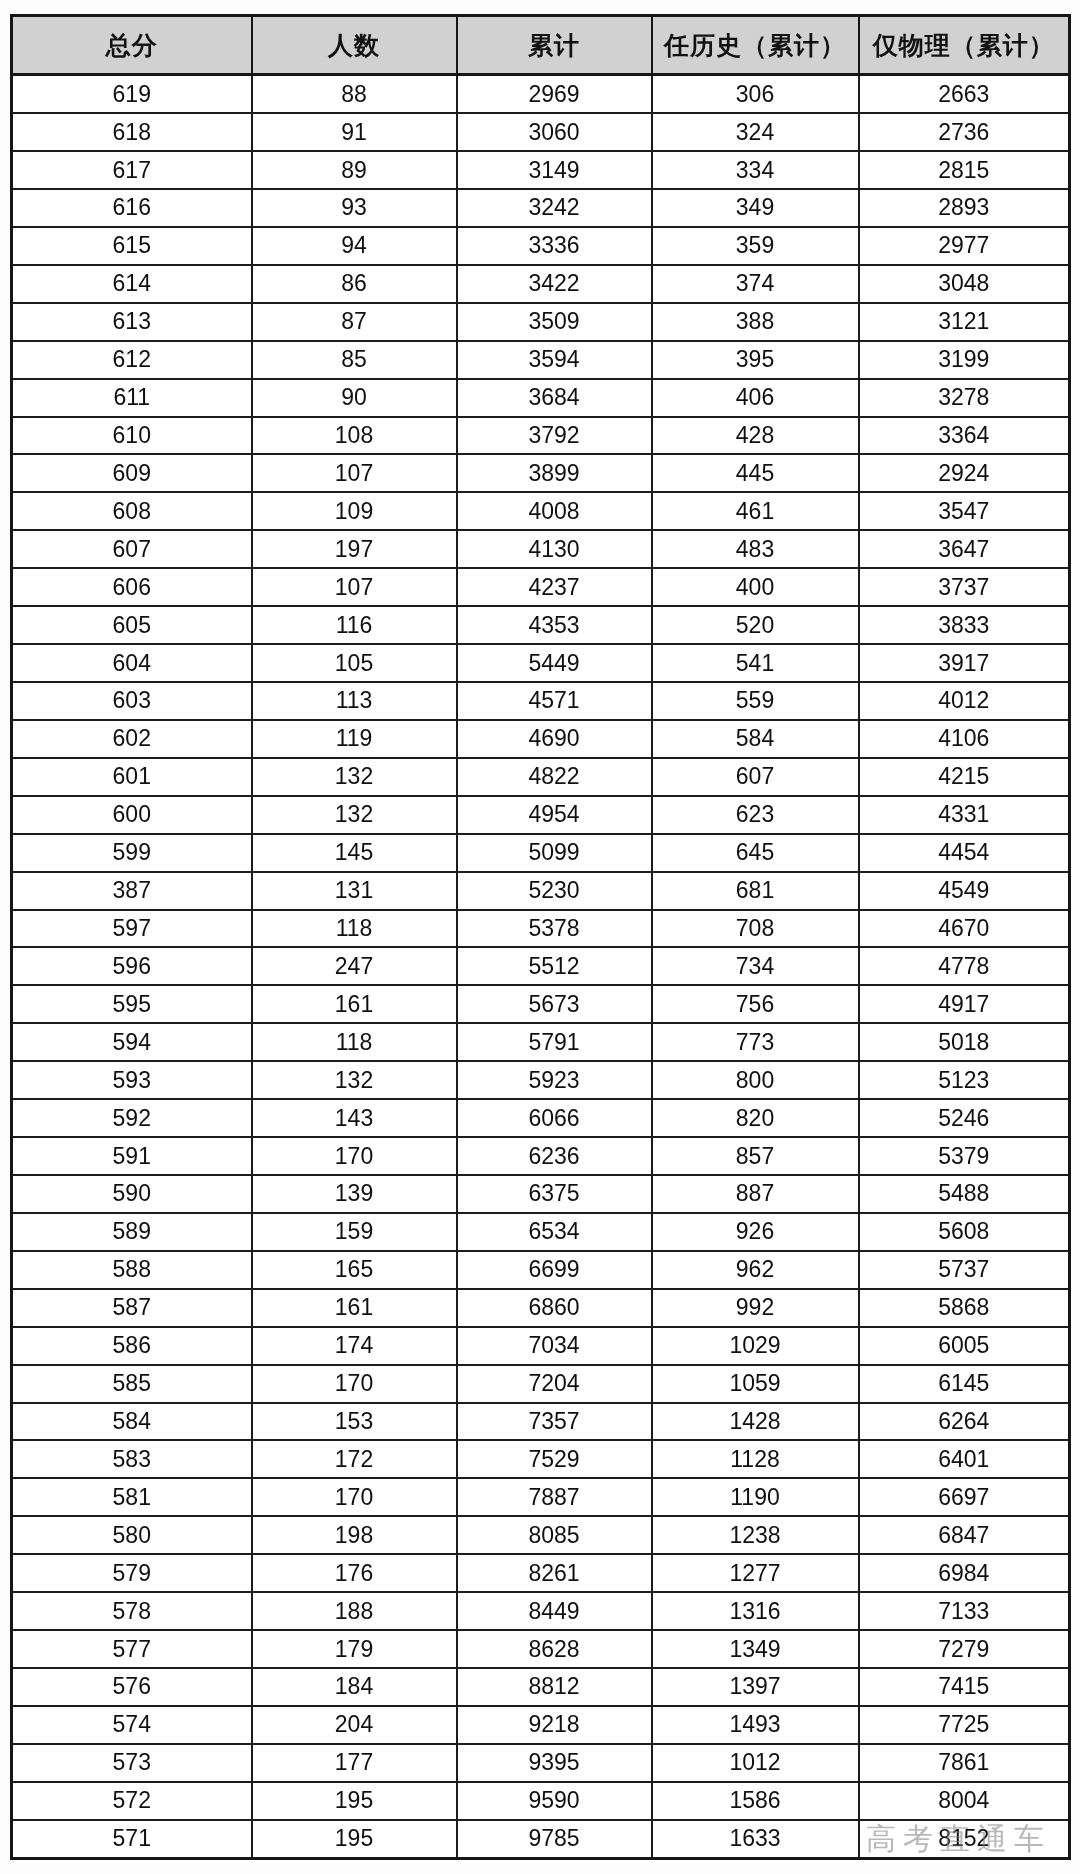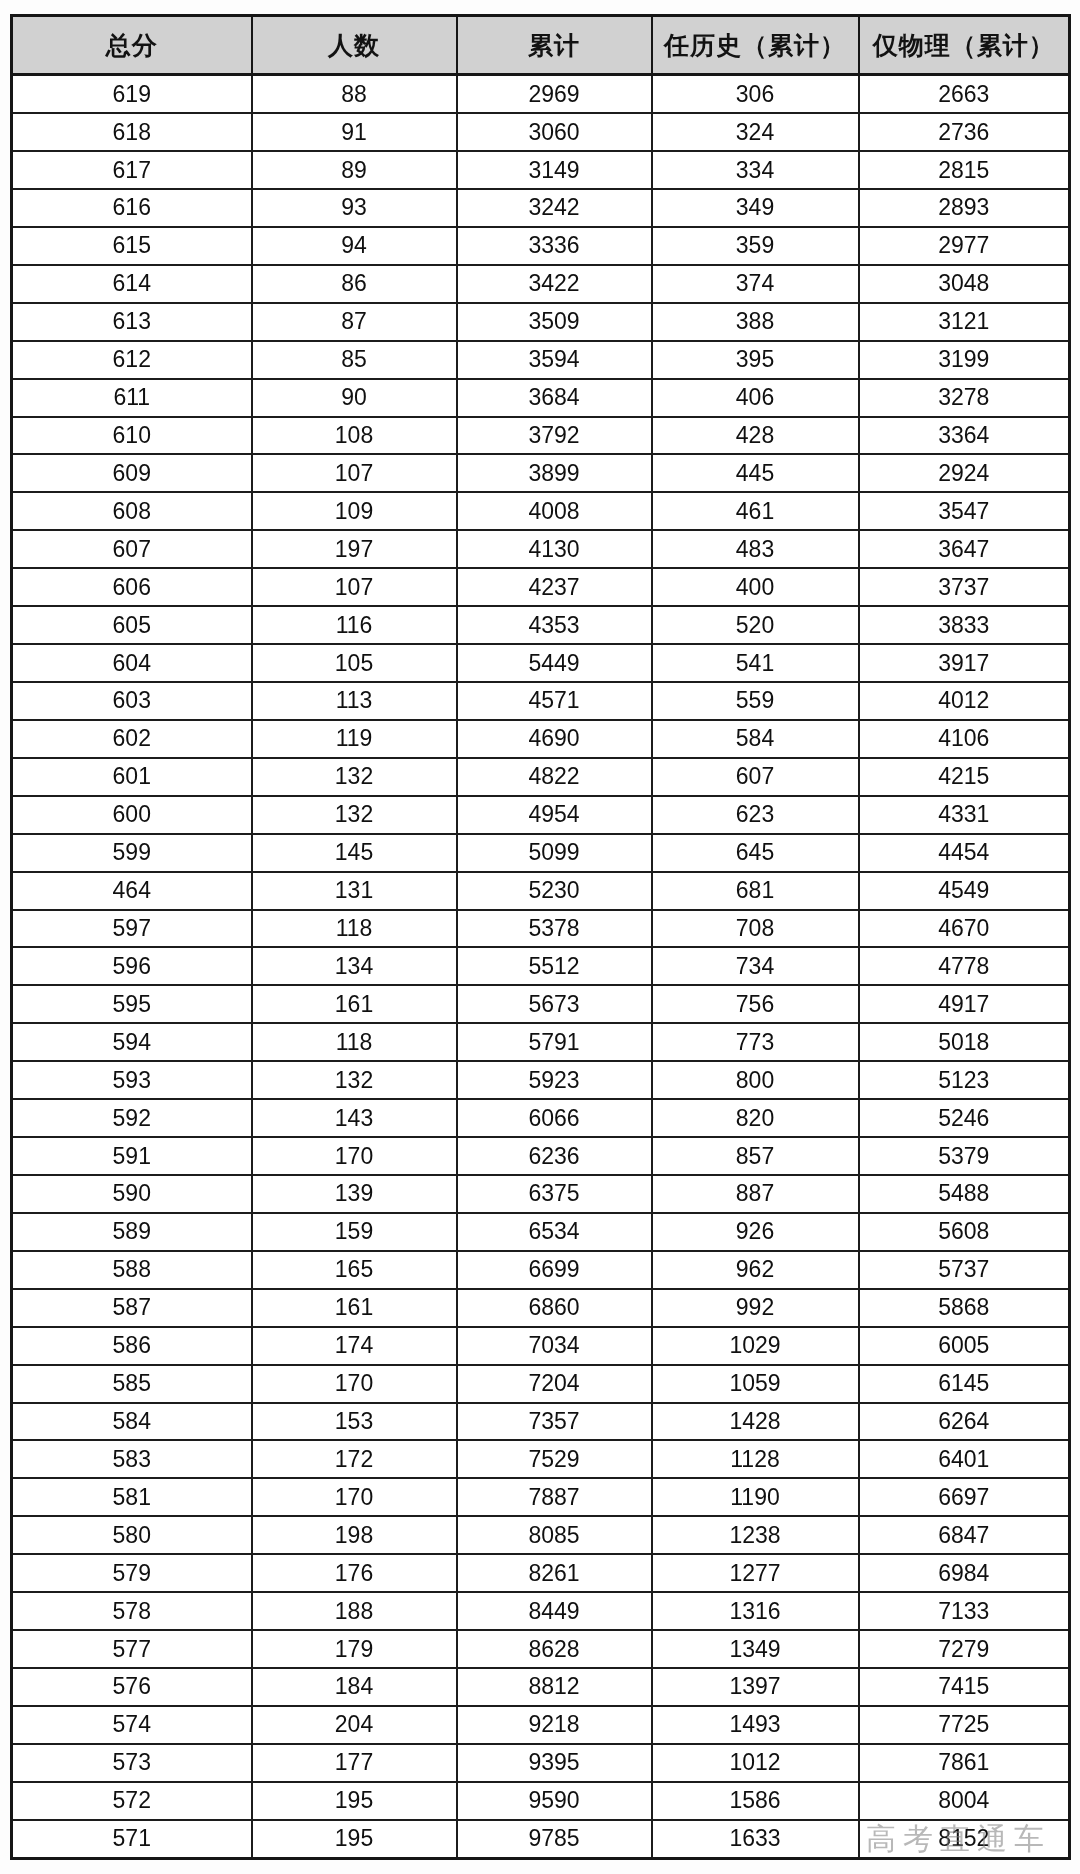--- a/index.html
+++ b/index.html
@@ -230,36 +230,36 @@
           <td>4331</td>
         </tr>
         <tr>
           <td>599</td>
           <td>145</td>
           <td>5099</td>
           <td>645</td>
           <td>4454</td>
         </tr>
         <tr>
-          <td>464</td>
+          <td>387</td>
           <td>131</td>
           <td>5230</td>
           <td>681</td>
           <td>4549</td>
         </tr>
         <tr>
           <td>597</td>
           <td>118</td>
           <td>5378</td>
           <td>708</td>
           <td>4670</td>
         </tr>
         <tr>
           <td>596</td>
-          <td>134</td>
+          <td>247</td>
           <td>5512</td>
           <td>734</td>
           <td>4778</td>
         </tr>
         <tr>
           <td>595</td>
           <td>161</td>
           <td>5673</td>
           <td>756</td>
           <td>4917</td>

